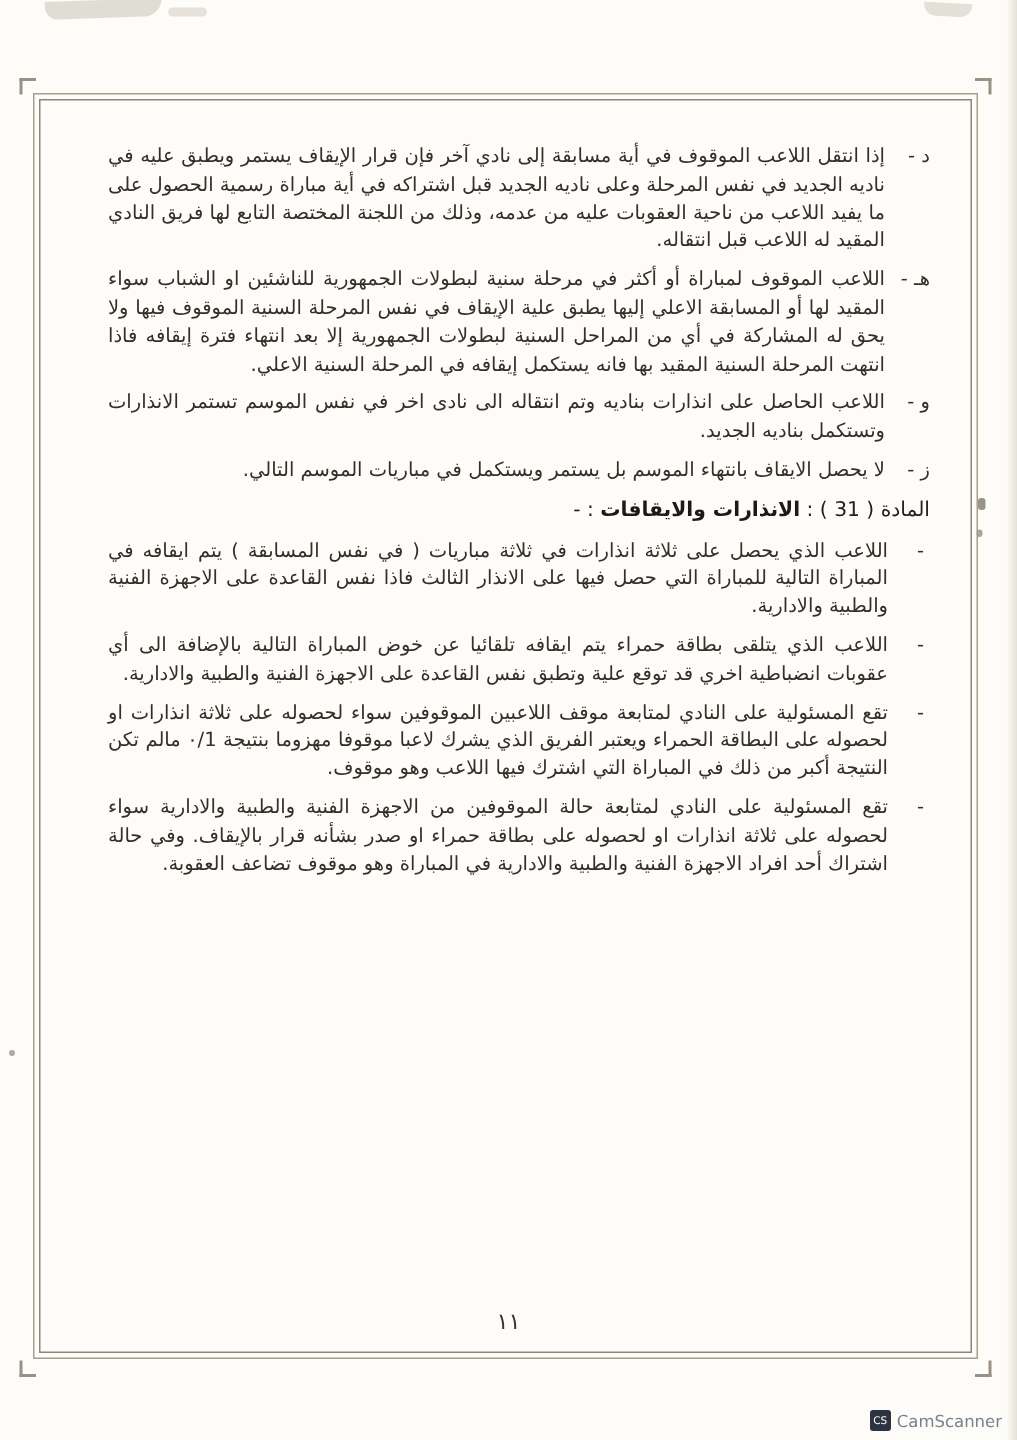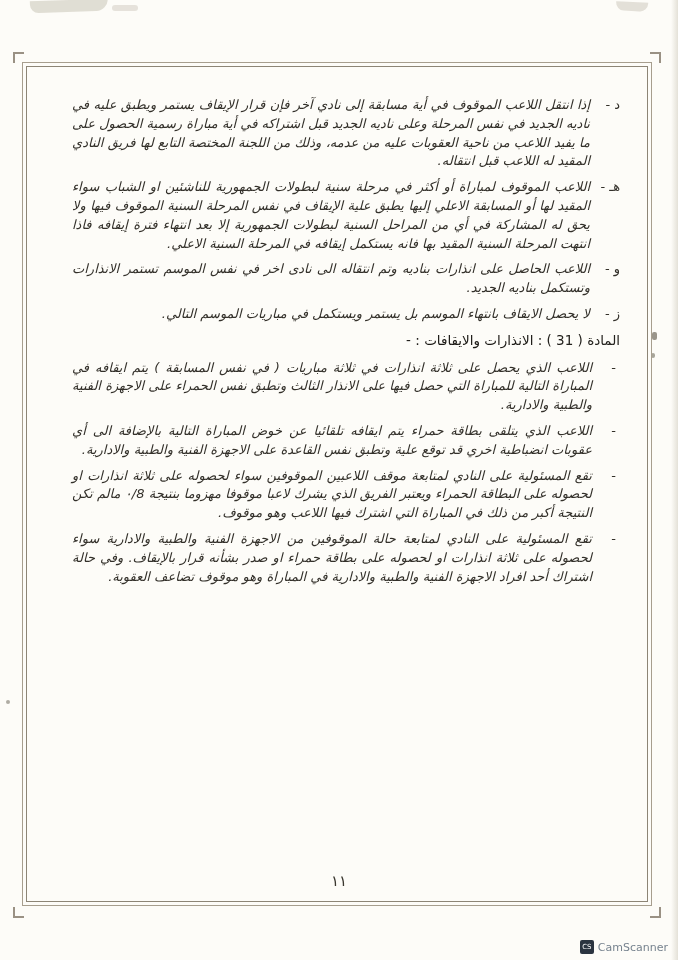--- a/index.html
+++ b/index.html
@@ -59,27 +59,27 @@
   }
   .lettered-item .marker {
     flex:0 0 30px;
     white-space:nowrap;
   }
   .bullet-item { margin-right:4px; }
   .bullet-item .marker {
     flex:0 0 24px;
     white-space:nowrap;
   }
-  .item-text { flex:1;font-style:italic; }
+  .item-text { flex:1; }
   .article-heading {
     margin:4px 0 9px 0;
     font-size:13.5px;
     color:#23211d;
   }
-  .article-heading .bold { font-weight:normal; color:#1c1a16; }
+  .article-heading .bold { font-weight:bold; color:#1c1a16; }
   .page-number {
     position:absolute;
     left:0; right:0;
     bottom:70px;
     text-align:center;
     font-size:15px;
     color:#3a372f;
     letter-spacing:2px;
   }
   
@@ -141,31 +141,31 @@
       <span class="marker">ز -</span>
       <span class="item-text">لا يحصل الايقاف بانتهاء الموسم بل يستمر ويستكمل في مباريات الموسم التالي.</span>
     </div>
 
     <div class="article-heading">
       <span>المادة ( 31 ) : </span><span class="bold">الانذارات والايقافات</span><span> : -</span>
     </div>
 
     <div class="bullet-item">
       <span class="marker">-</span>
-      <span class="item-text">اللاعب الذي يحصل على ثلاثة انذارات في ثلاثة مباريات ( في نفس المسابقة ) يتم ايقافه في المباراة التالية للمباراة التي حصل فيها على الانذار الثالث وتطبق نفس الحمراء على الاجهزة الفنية والطبية والادارية.</span>
+      <span class="item-text">اللاعب الذي يحصل على ثلاثة انذارات في ثلاثة مباريات ( في نفس المسابقة ) يتم ايقافه في المباراة التالية للمباراة التي حصل فيها على الانذار الثالث فاذا نفس القاعدة على الاجهزة الفنية والطبية والادارية.</span>
     </div>
 
     <div class="bullet-item">
       <span class="marker">-</span>
       <span class="item-text">اللاعب الذي يتلقى بطاقة حمراء يتم ايقافه تلقائيا عن خوض المباراة التالية بالإضافة الى أي عقوبات انضباطية اخري قد توقع علية وتطبق نفس القاعدة على الاجهزة الفنية والطبية والادارية.</span>
     </div>
 
     <div class="bullet-item">
       <span class="marker">-</span>
-      <span class="item-text">تقع المسئولية على النادي لمتابعة موقف اللاعبين الموقوفين سواء لحصوله على ثلاثة انذارات او لحصوله على البطاقة الحمراء ويعتبر الفريق الذي يشرك لاعبا موقوفا مهزوما بنتيجة ٠/8 مالم تكن النتيجة أكبر من ذلك في المباراة التي اشترك فيها اللاعب وهو موقوف.</span>
+      <span class="item-text">تقع المسئولية على النادي لمتابعة موقف اللاعبين الموقوفين سواء لحصوله على ثلاثة انذارات او لحصوله على البطاقة الحمراء ويعتبر الفريق الذي يشرك لاعبا موقوفا مهزوما بنتيجة ٠/1 مالم تكن النتيجة أكبر من ذلك في المباراة التي اشترك فيها اللاعب وهو موقوف.</span>
     </div>
 
     <div class="bullet-item">
       <span class="marker">-</span>
       <span class="item-text">تقع المسئولية على النادي لمتابعة حالة الموقوفين من الاجهزة الفنية والطبية والادارية سواء لحصوله على ثلاثة انذارات او لحصوله على بطاقة حمراء او صدر بشأنه قرار بالإيقاف. وفي حالة اشتراك أحد افراد الاجهزة الفنية والطبية والادارية في المباراة وهو موقوف تضاعف العقوبة.</span>
     </div>
 
   </div>
 
   <div class="page-number">١١</div>

